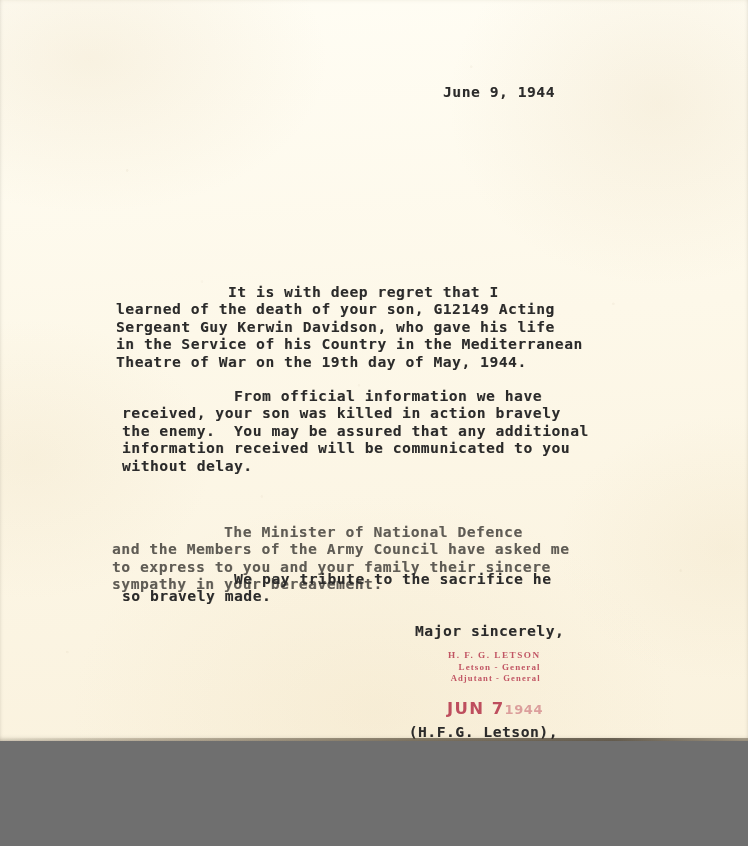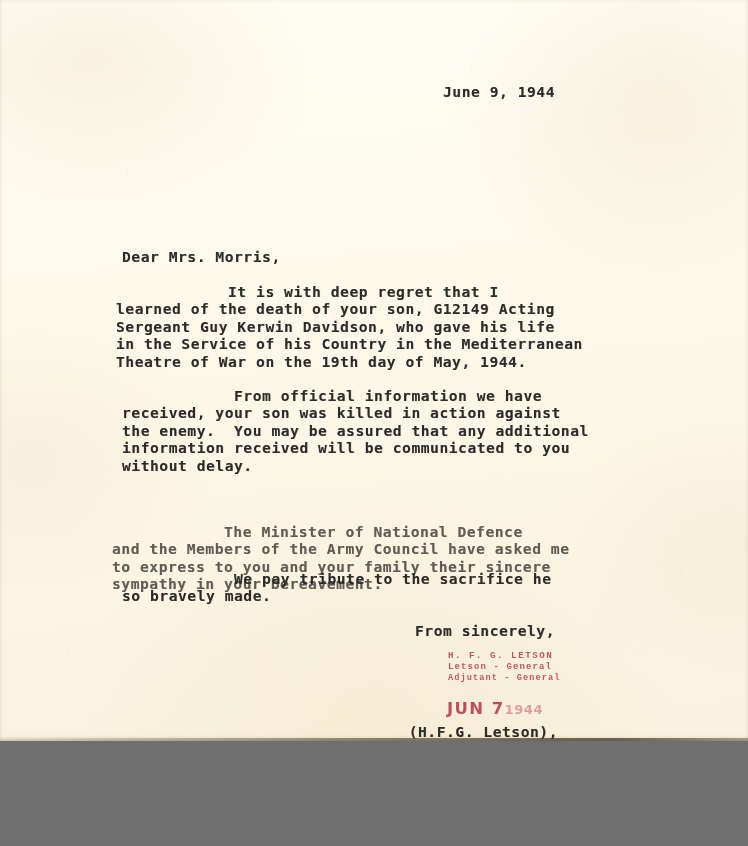--- a/index.html
+++ b/index.html
@@ -90,22 +90,22 @@
   .stamp {
     position: absolute;
     color: #b5344a;
     font-weight: 700;
     pointer-events: none;
   }
 
   #signature-stamp {
     left: 448px;
     top: 650px;
-    font-family: Liberation Mono, monospace;
-    text-align: left;
+    font-family: Liberation Serif, serif;
+    text-align: right;
     line-height: 11.5px;
     letter-spacing: 1.1px;
     opacity: .82;
     filter: blur(.22px);
   }
   #signature-stamp .s1 { font-size: 9.2px; letter-spacing: 1.5px; }
   #signature-stamp .s2 { font-size: 9px;  }
   #signature-stamp .s3 { font-size: 8.6px; }
 
   #date-stamp {
@@ -135,43 +135,42 @@
 </head>
 <body>
 
 <div class="scan-page">
 
   <div class="paper-grain"></div>
 
   <div class="tw" id="date-line">June 9, 1944</div>
 
 
-  <div class="tw" id="salutation">Dear Mrs. Morris,</div>
 
   <div class="tw" id="para-1">            It is with deep regret that I
 learned of the death of your son, G12149 Acting
 Sergeant Guy Kerwin Davidson, who gave his life
 in the Service of his Country in the Mediterranean
 Theatre of War on the 19th day of May, 1944.</div>
 
   <div class="tw" id="para-2">            From official information we have
-received, your son was killed in action against
+received, your son was killed in action bravely
 the enemy.  You may be assured that any additional
 information received will be communicated to you
 without delay.</div>
 
   <div class="tw light" id="para-3">            The Minister of National Defence
 and the Members of the Army Council have asked me
 to express to you and your family their sincere
 sympathy in your bereavement.</div>
 
   <div class="tw" id="para-4">            We pay tribute to the sacrifice he
 so bravely made.</div>
 
-  <div class="tw" id="closing">From sincerely,</div>
+  <div class="tw" id="closing">Major sincerely,</div>
 
   <div class="stamp" id="signature-stamp">
     <div class="s1">H. F. G. LETSON</div>
     <div class="s2">Letson - General</div>
     <div class="s3">Adjutant - General</div>
   </div>
 
   <div class="stamp" id="date-stamp"><span>JUN 7</span><span class="stamp-year">1944</span></div>
 
   <div class="tw" id="signature-block">(H.F.G. Letson),

